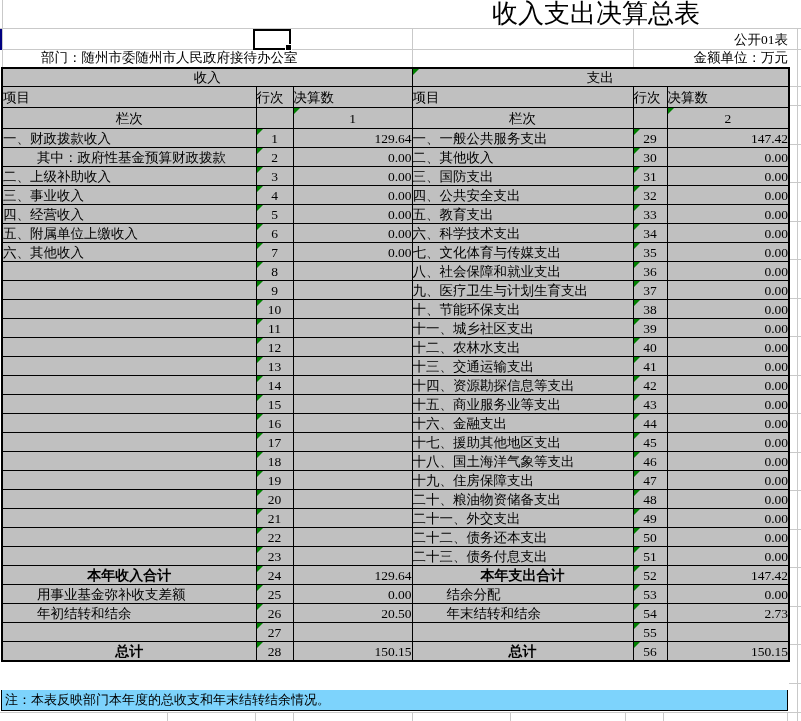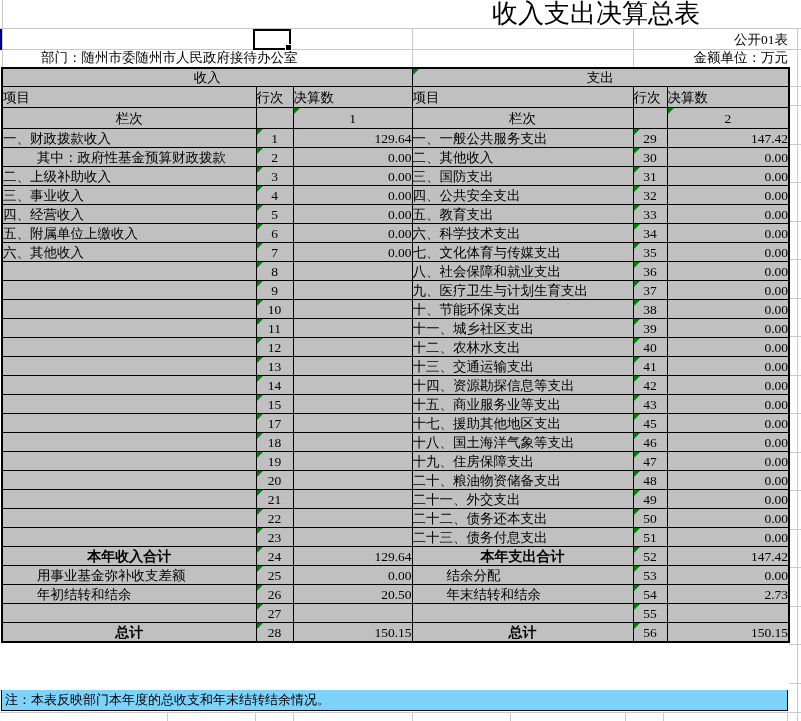--- a/index.html
+++ b/index.html
@@ -267,20 +267,28 @@
       <tr class="drow">
         <td class="item normal"></td>
         <td class="line">15<span class="tag"></span></td>
         <td class="val"></td>
         <td class="item normal">十五、商业服务业等支出</td>
         <td class="line">43<span class="tag"></span></td>
         <td class="val">0.00</td>
       </tr>
       <tr class="drow">
         <td class="item normal"></td>
+        <td class="line">16<span class="tag"></span></td>
+        <td class="val"></td>
+        <td class="item normal">十六、金融支出</td>
+        <td class="line">44<span class="tag"></span></td>
+        <td class="val">0.00</td>
+      </tr>
+      <tr class="drow">
+        <td class="item normal"></td>
         <td class="line">17<span class="tag"></span></td>
         <td class="val"></td>
         <td class="item normal">十七、援助其他地区支出</td>
         <td class="line">45<span class="tag"></span></td>
         <td class="val">0.00</td>
       </tr>
       <tr class="drow">
         <td class="item normal"></td>
         <td class="line">18<span class="tag"></span></td>
         <td class="val"></td>

